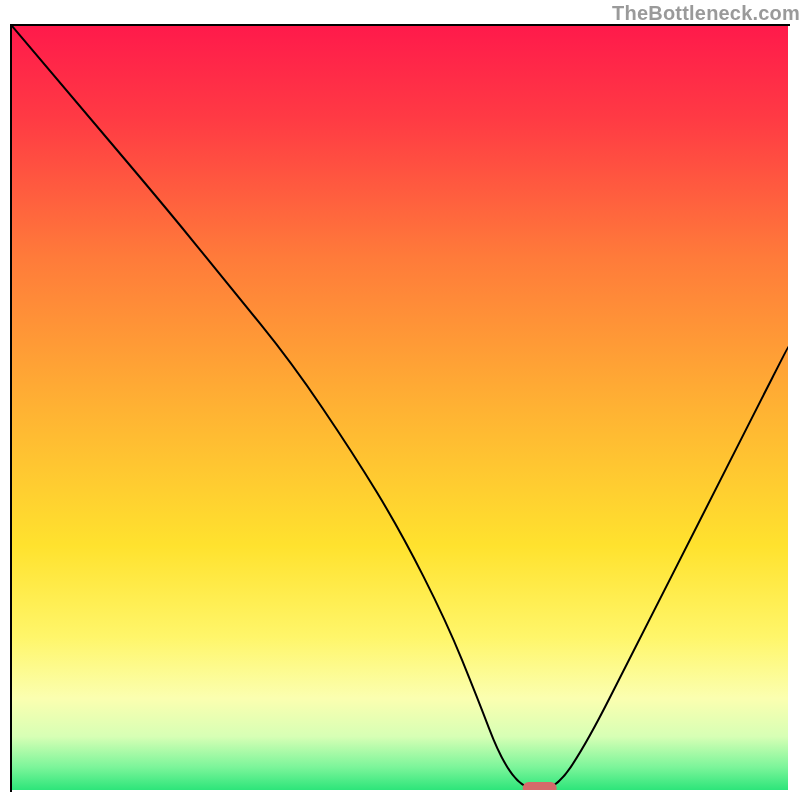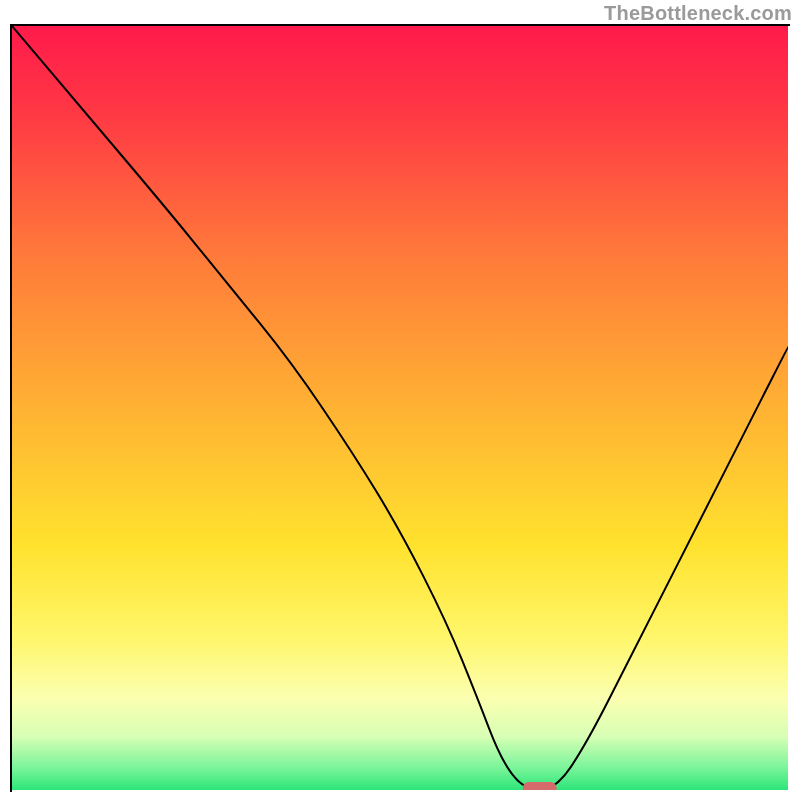--- a/index.html
+++ b/index.html
@@ -25,21 +25,21 @@
   .plot-area {
     position: absolute;
     left: 12px;
     top: 26px;
     width: 776px;
     height: 764px;
     overflow: hidden;
   }
   .watermark {
     position: absolute;
-    right: 8px;
+    right: 0;
     top: 2px;
     font-size: 20px;
     font-weight: 600;
     color: #9a9a9a;
     letter-spacing: 0.2px;
   }
   svg {
     display: block;
   }
   .curve {

